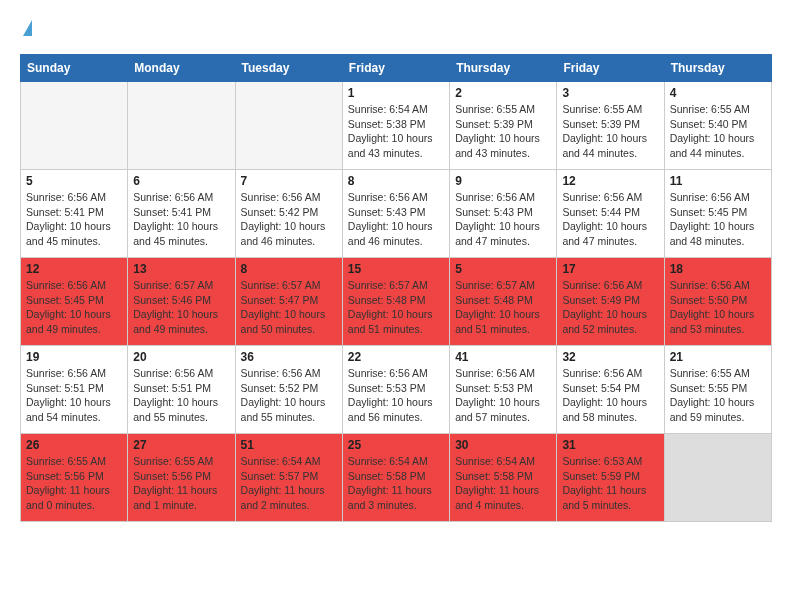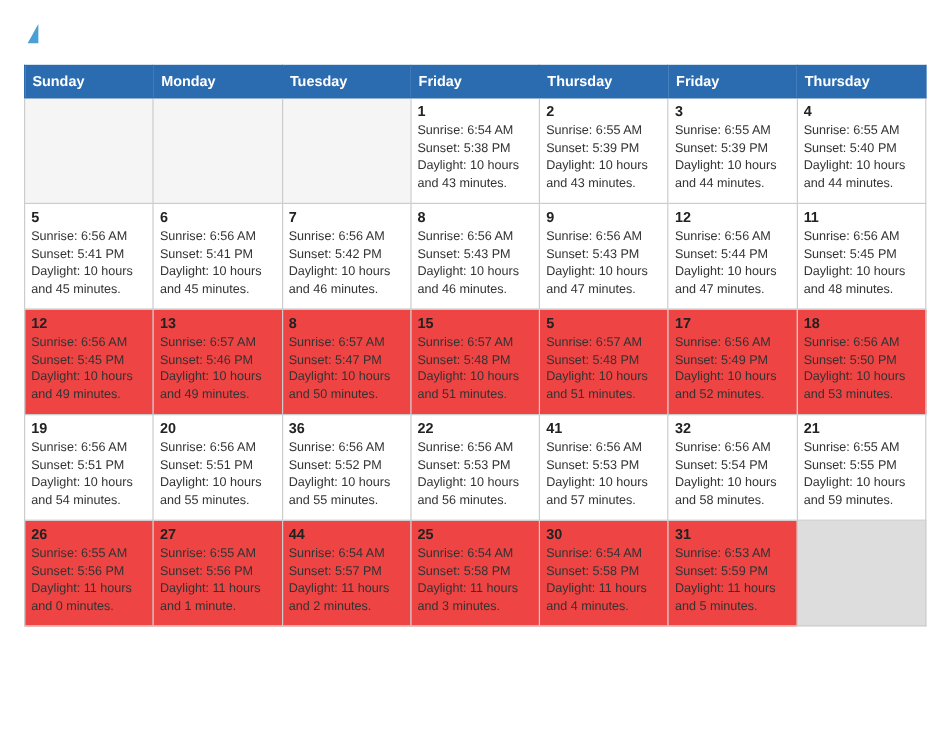--- a/index.html
+++ b/index.html
@@ -240,21 +240,21 @@
       <tr class="row-shaded">
         <td>
           <span class="day-num">26</span>
           <div class="day-info">Sunrise: 6:55 AM<br>Sunset: 5:56 PM<br>Daylight: 11 hours and 0 minutes.</div>
         </td>
         <td>
           <span class="day-num">27</span>
           <div class="day-info">Sunrise: 6:55 AM<br>Sunset: 5:56 PM<br>Daylight: 11 hours and 1 minute.</div>
         </td>
         <td>
-          <span class="day-num">44</span>
+          <span class="day-num">51</span>
           <div class="day-info">Sunrise: 6:54 AM<br>Sunset: 5:57 PM<br>Daylight: 11 hours and 2 minutes.</div>
         </td>
         <td>
           <span class="day-num">25</span>
           <div class="day-info">Sunrise: 6:54 AM<br>Sunset: 5:58 PM<br>Daylight: 11 hours and 3 minutes.</div>
         </td>
         <td>
           <span class="day-num">30</span>
           <div class="day-info">Sunrise: 6:54 AM<br>Sunset: 5:58 PM<br>Daylight: 11 hours and 4 minutes.</div>
         </td>

